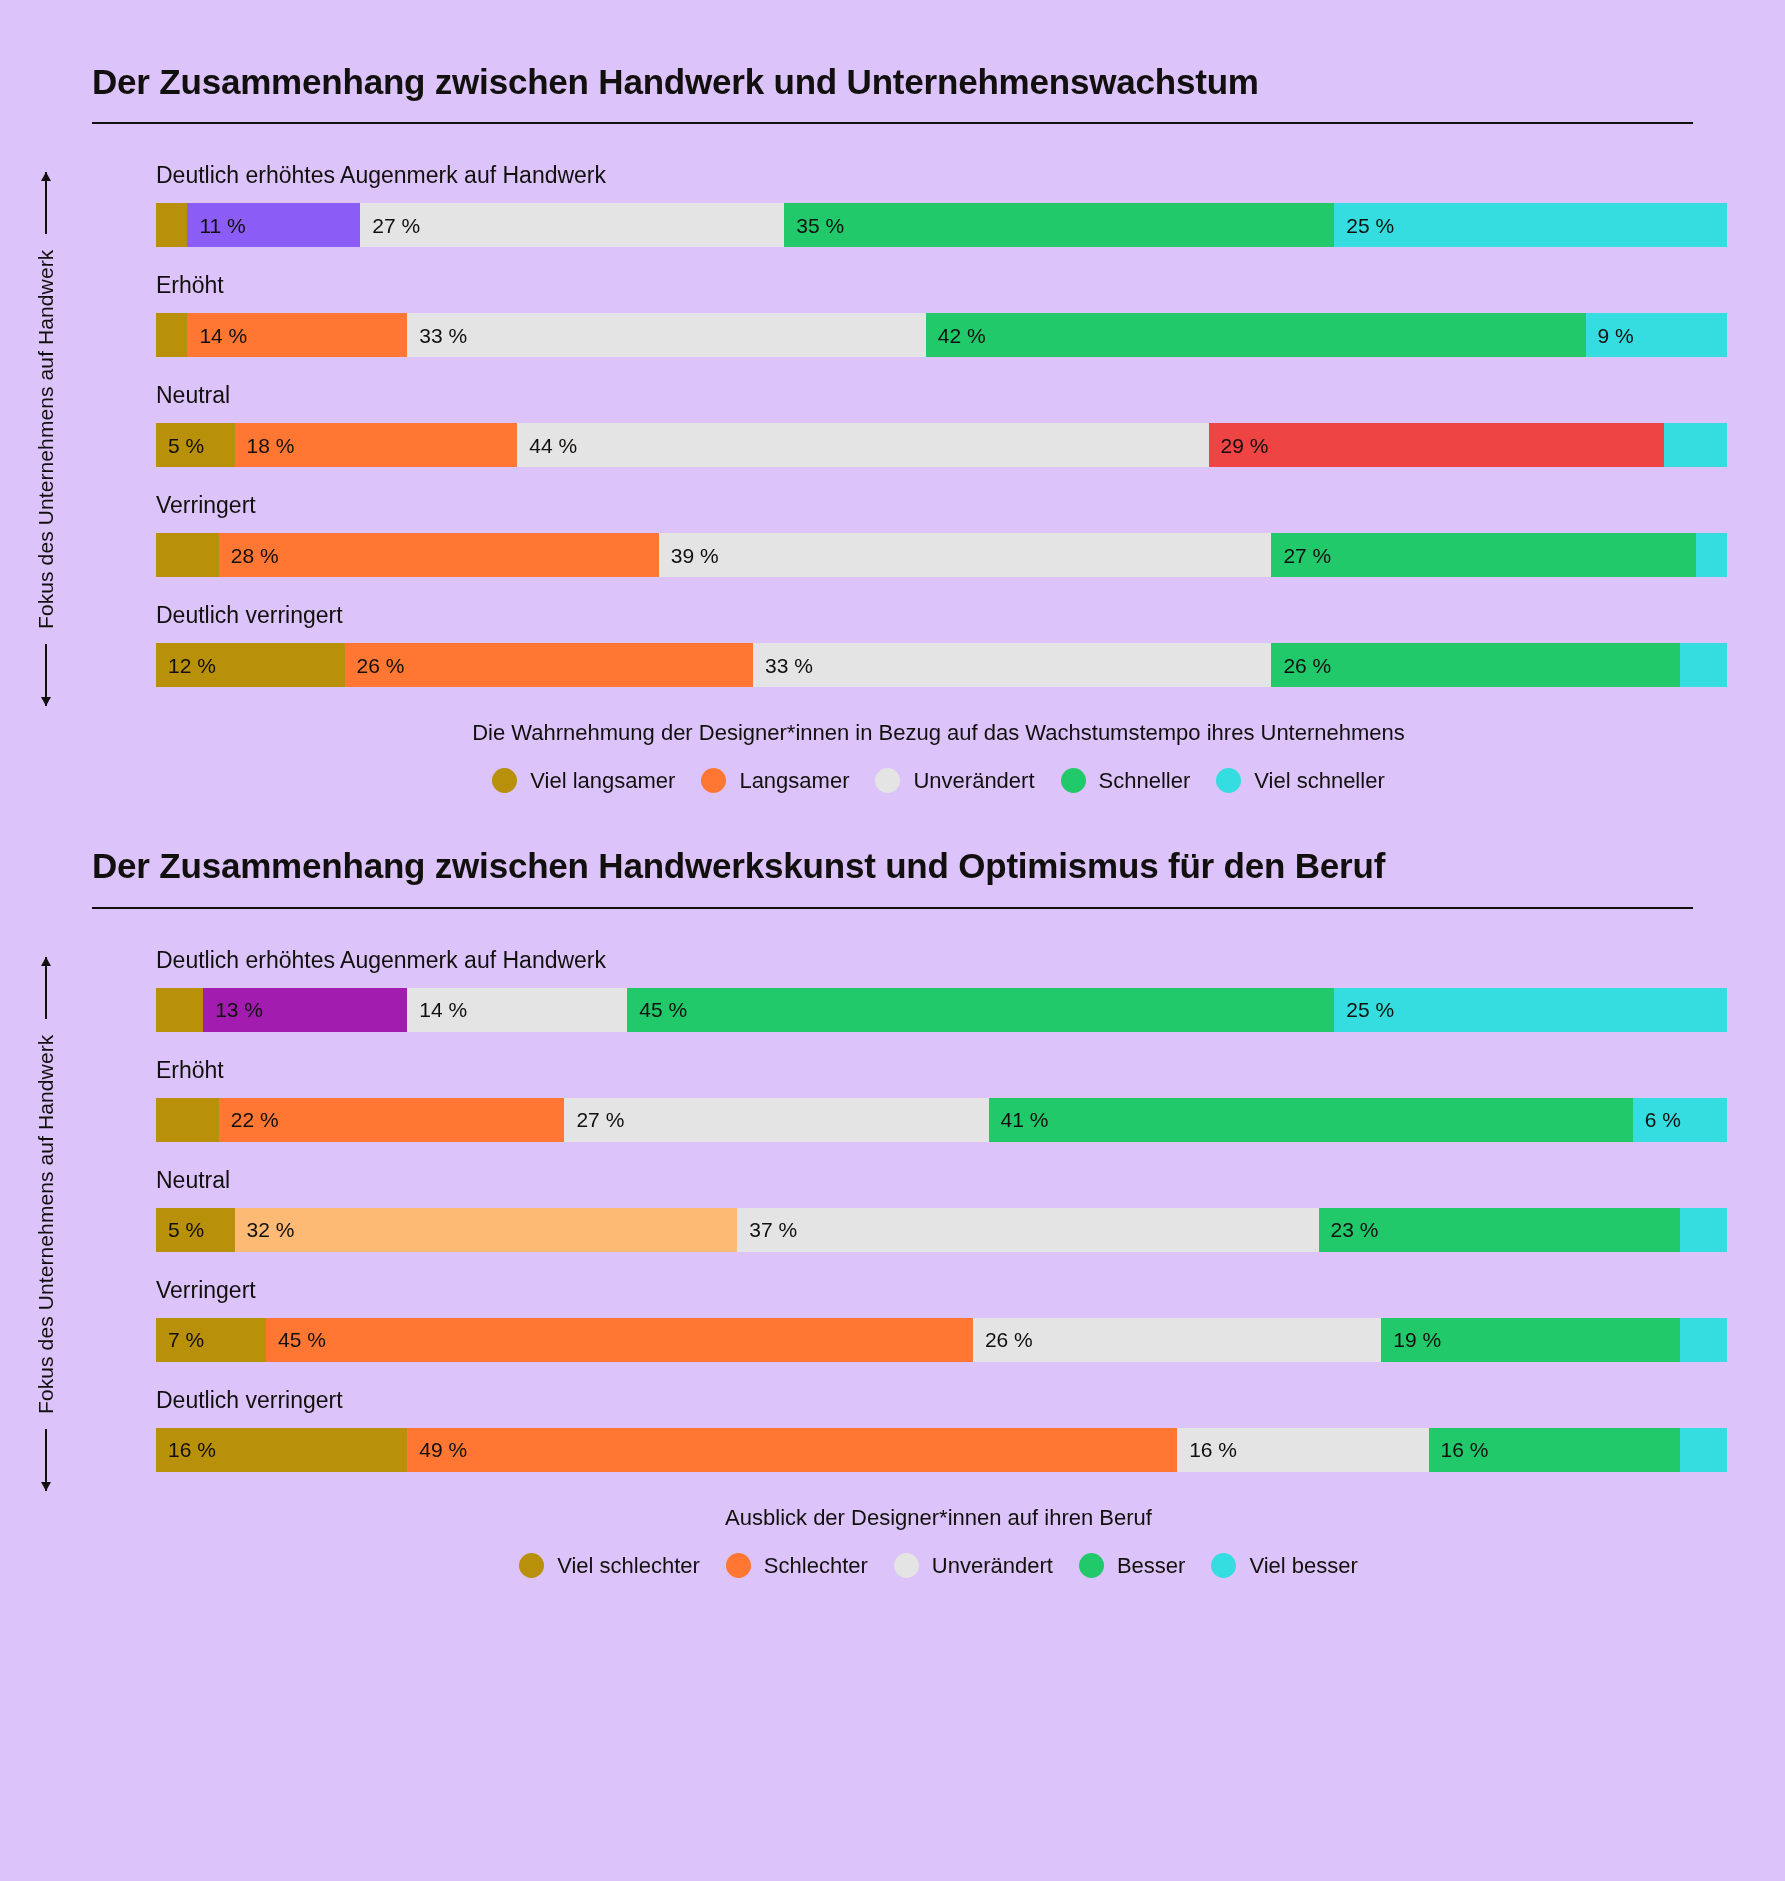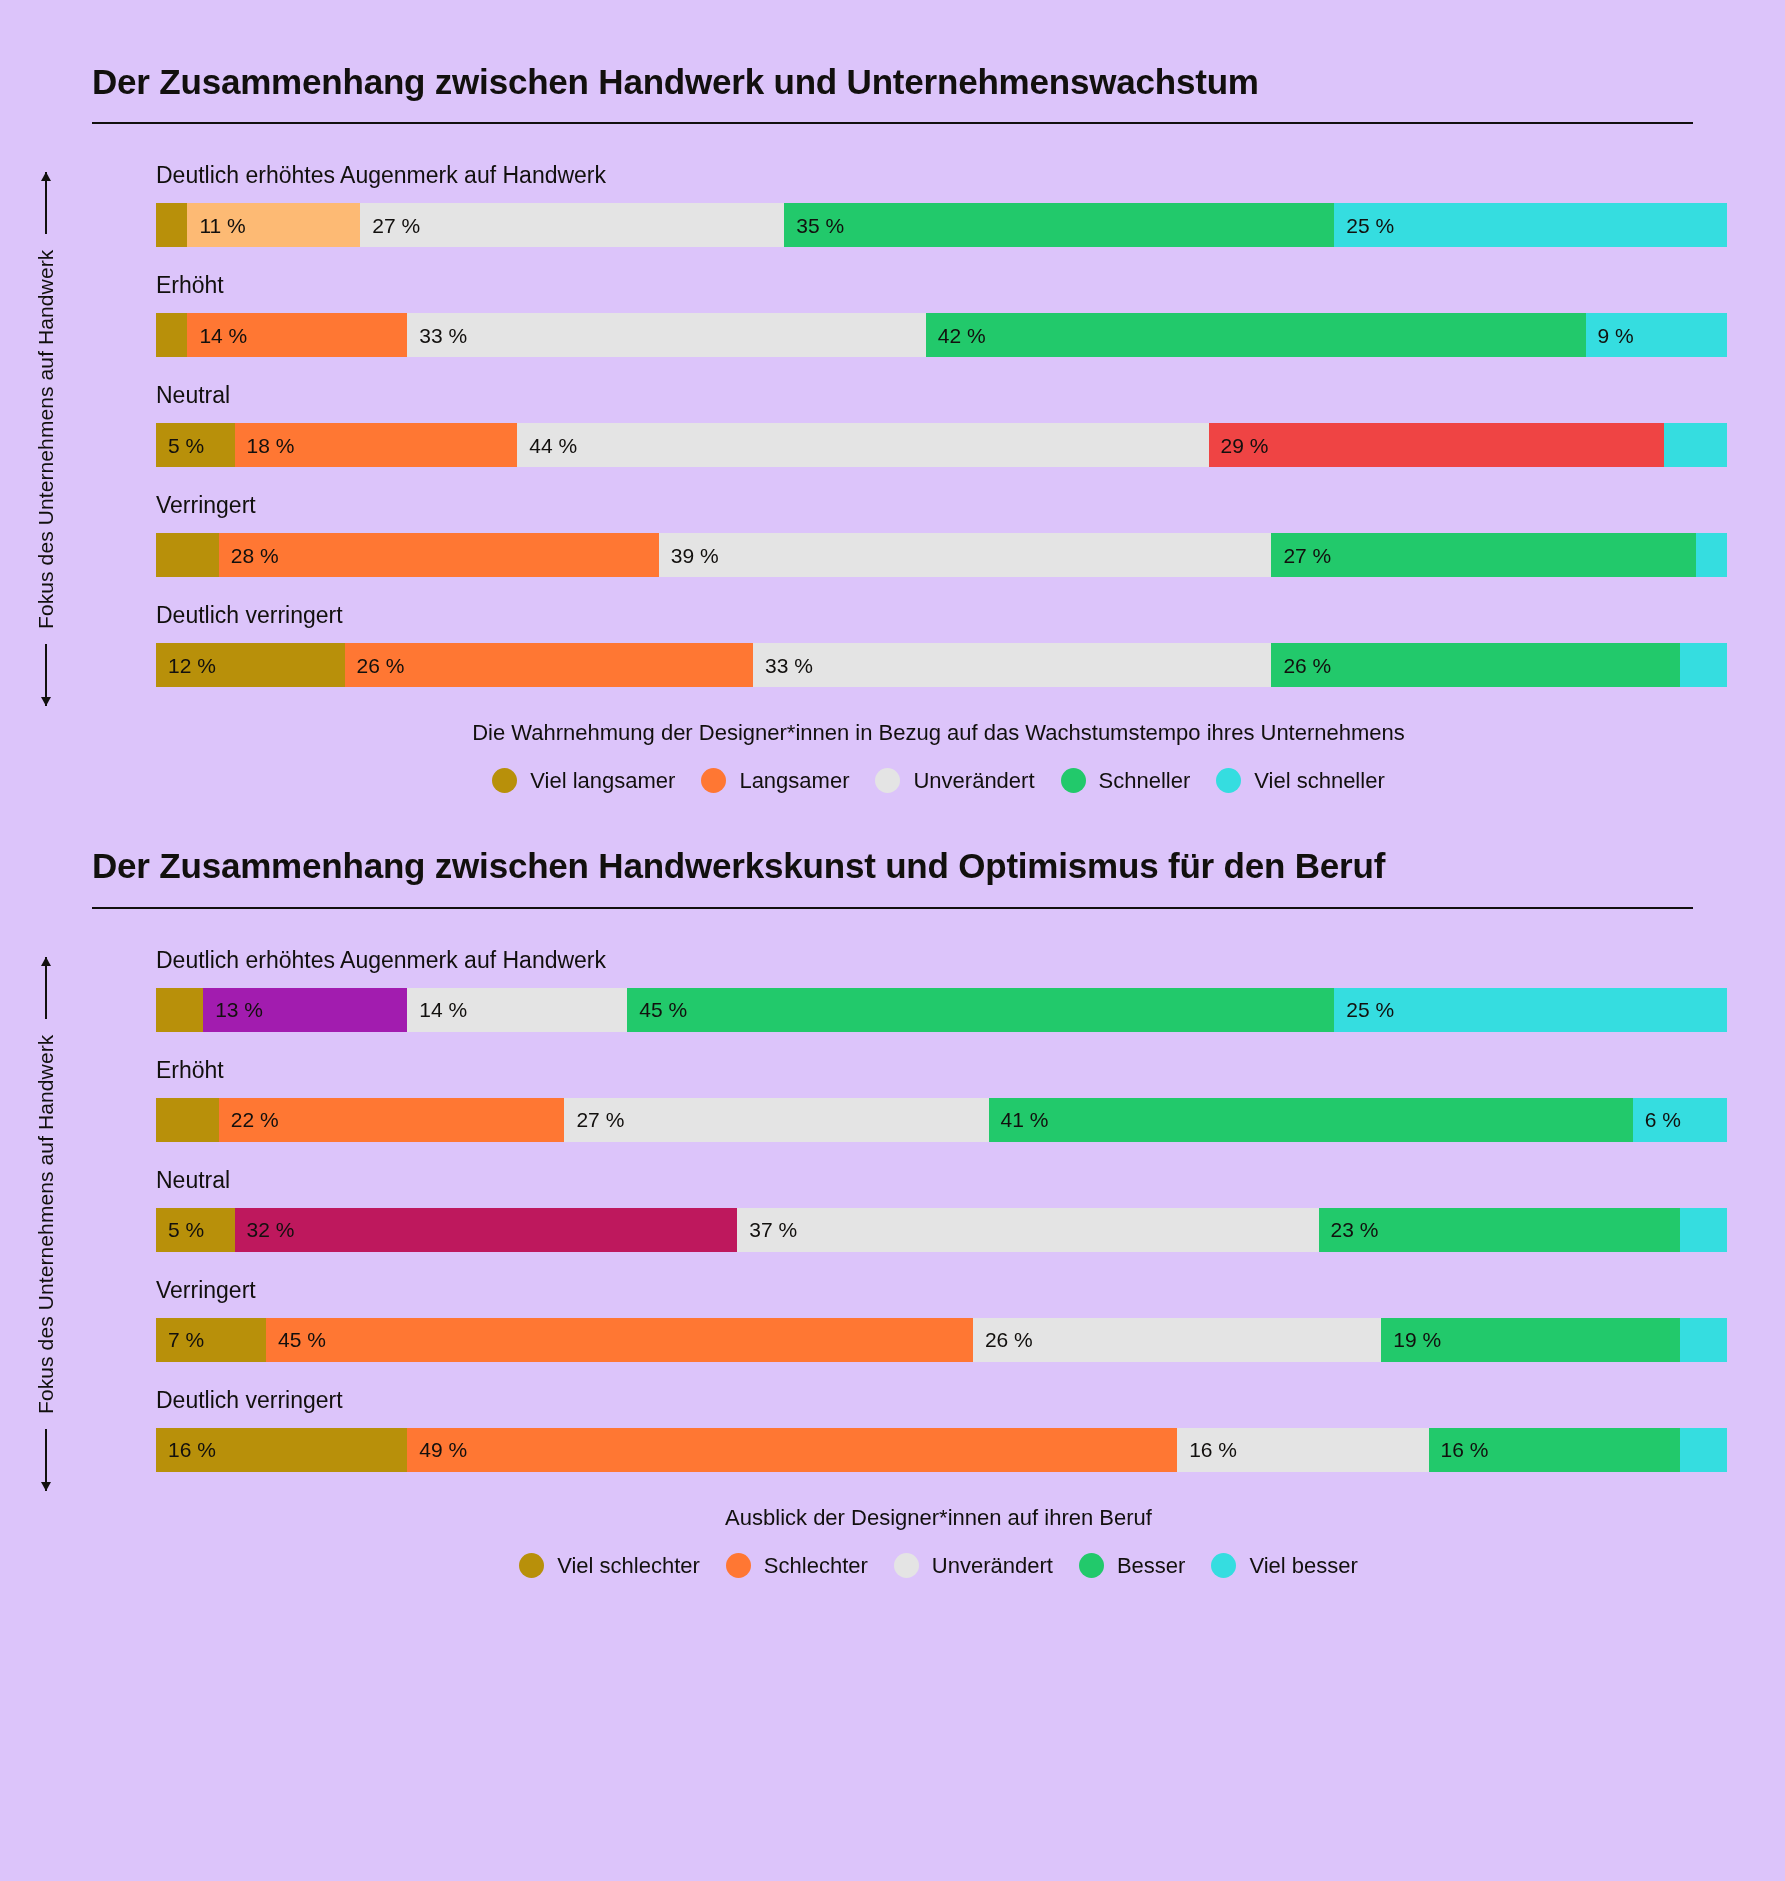--- a/index.html
+++ b/index.html
@@ -148,21 +148,21 @@
           <div class="arrow-dn"></div>
         </div>
       </div>
       <div class="plot" id="plot-0">
           <div class="group">
             <div class="group-label">Deutlich erhöhtes Augenmerk auf Handwerk</div>
             <div class="bar">
               <div class="seg" style="background: rgb(184, 144, 10); flex: 0 0 2%;">
                 <span></span>
               </div>
-              <div class="seg" style="background: #fdba74; flex: 0 0 11%; text-align: right;">
+              <div class="seg" style="background: #8b5cf6; flex: 0 0 11%; text-align: right;">
                 <span>11 %</span>
               </div>
               <div class="seg" style="background: rgb(228, 228, 228); flex: 0 0 27%;">
                 <span>27 %</span>
               </div>
               <div class="seg" style="background: rgb(34, 201, 107); flex: 0 0 35%;">
                 <span>35 %</span>
               </div>
               <div class="seg" style="background: rgb(53, 221, 224); flex: 0 0 25%;">
                 <span>25 %</span>
@@ -335,21 +335,21 @@
                 <span>6 %</span>
               </div>
             </div>
           </div>
           <div class="group">
             <div class="group-label">Neutral</div>
             <div class="bar">
               <div class="seg" style="background: rgb(184, 144, 10); flex: 0 0 5%;">
                 <span>5 %</span>
               </div>
-              <div class="seg" style="background: #be185d; flex: 0 0 32%;">
+              <div class="seg" style="background: #fdba74; flex: 0 0 32%;">
                 <span>32 %</span>
               </div>
               <div class="seg" style="background: rgb(228, 228, 228); flex: 0 0 37%;">
                 <span>37 %</span>
               </div>
               <div class="seg" style="background: rgb(34, 201, 107); flex: 0 0 23%;">
                 <span>23 %</span>
               </div>
               <div class="seg" style="background: rgb(53, 221, 224); flex: 0 0 3%;">
                 <span></span>

